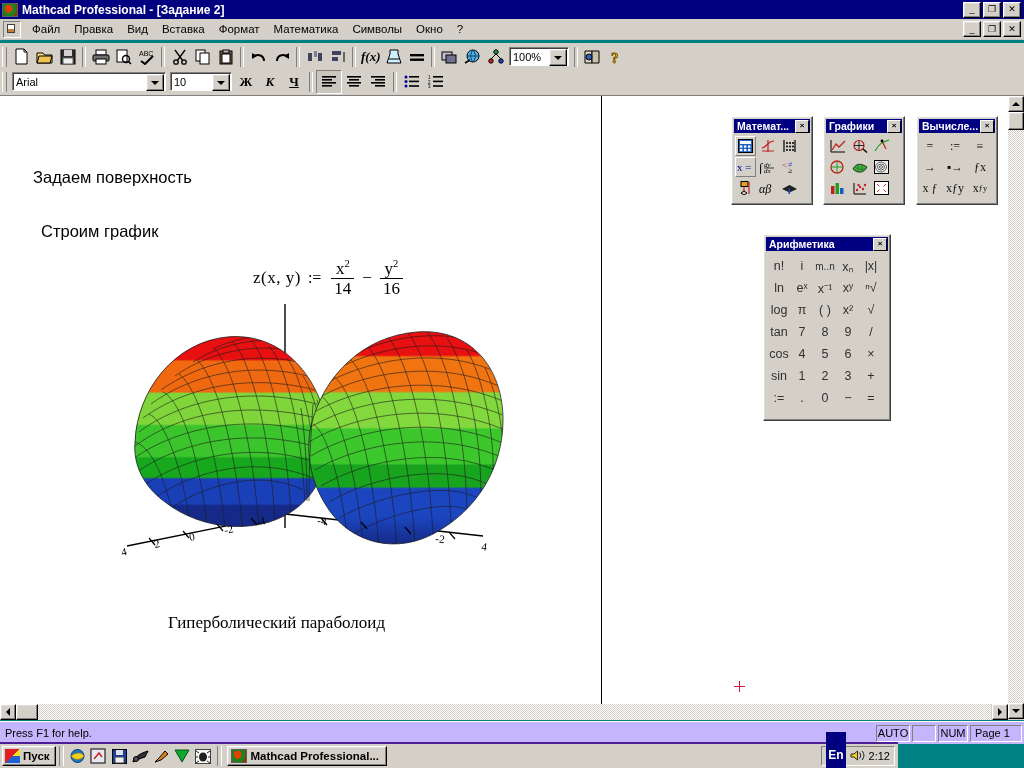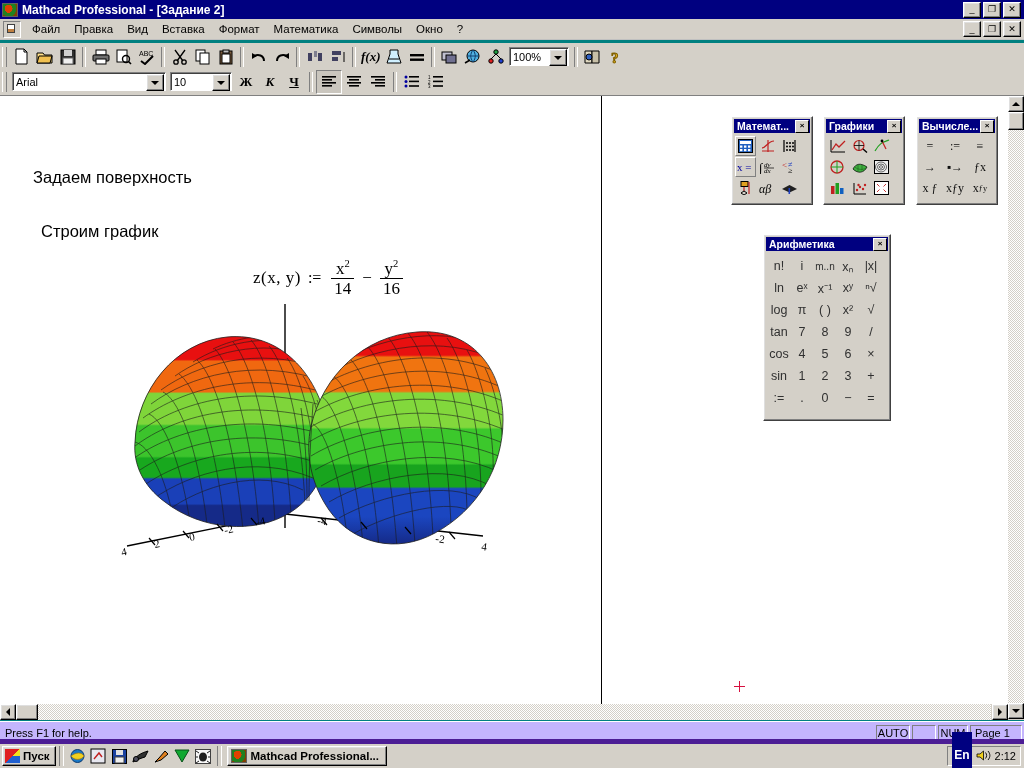--- a/index.html
+++ b/index.html
@@ -250,22 +250,22 @@
   .status-panels { margin-left: auto; display: flex; height: 17px; padding-right: 2px; }
   .status-panel {
     border: 1px solid; border-color: #808080 #ffffff #ffffff #808080;
     margin-left: 2px; padding: 0 4px;
     display: flex; align-items: center; font-size: 11px; color: #000;
     box-sizing: border-box;
   }
 
   
   .taskbar {
-    position: absolute; left: 0; bottom: 0; width: 1024px; height: 24px;
-    background: #d4d0c8; border-top: 5px solid #4c1d95;
+    position: absolute; left: 0; bottom: 0; width: 898px; height: 24px;
+    background: #d4d0c8; border-top: 2px solid #4c1d95;
     display: flex; align-items: center;
   }
   .start-btn {
     height: 20px; margin-left: 2px; padding: 0 5px 0 2px;
     background: #d4d0c8;
     border: 1px solid; border-color: #ffffff #000000 #000000 #ffffff;
     box-shadow: inset -1px -1px 0 #808080, inset 1px 1px 0 #dfdfdf;
     display: flex; align-items: center; gap: 3px;
     font-weight: bold; font-size: 11.5px; color: #000;
     box-sizing: border-box;
@@ -734,20 +734,21 @@
           <text x="85" y="245" transform="rotate(-12 85 245)">0</text>
           <text x="120" y="238" transform="rotate(-12 120 238)">-2</text>
           <text x="152" y="230" transform="rotate(-12 152 230)">-4</text>
           <text x="212" y="228" transform="rotate(8 212 228)">-4</text>
           <text x="330" y="246" transform="rotate(8 330 246)">-2</text>
           <text x="376" y="254" transform="rotate(8 376 254)">4</text>
         </g>
       </svg>
     </div>
 
+    <div class="doc-text t-caption" style="left:168px; top:517px;">Гиперболический параболоид</div>
 
     <div class="crosshair" style="left:734px; top:585px;"></div>
 
     <div class="palette" style="left:731px; top:20px; width:82px; height:89px;">
       <div class="pal-title">
         <span>Математ...</span>
         <div class="pal-close">×</div>
       </div>
       <div class="pal-grid" style="grid-template-columns: repeat(3, 21px);">
         <div class="pal-cell icon-cell sunk">

